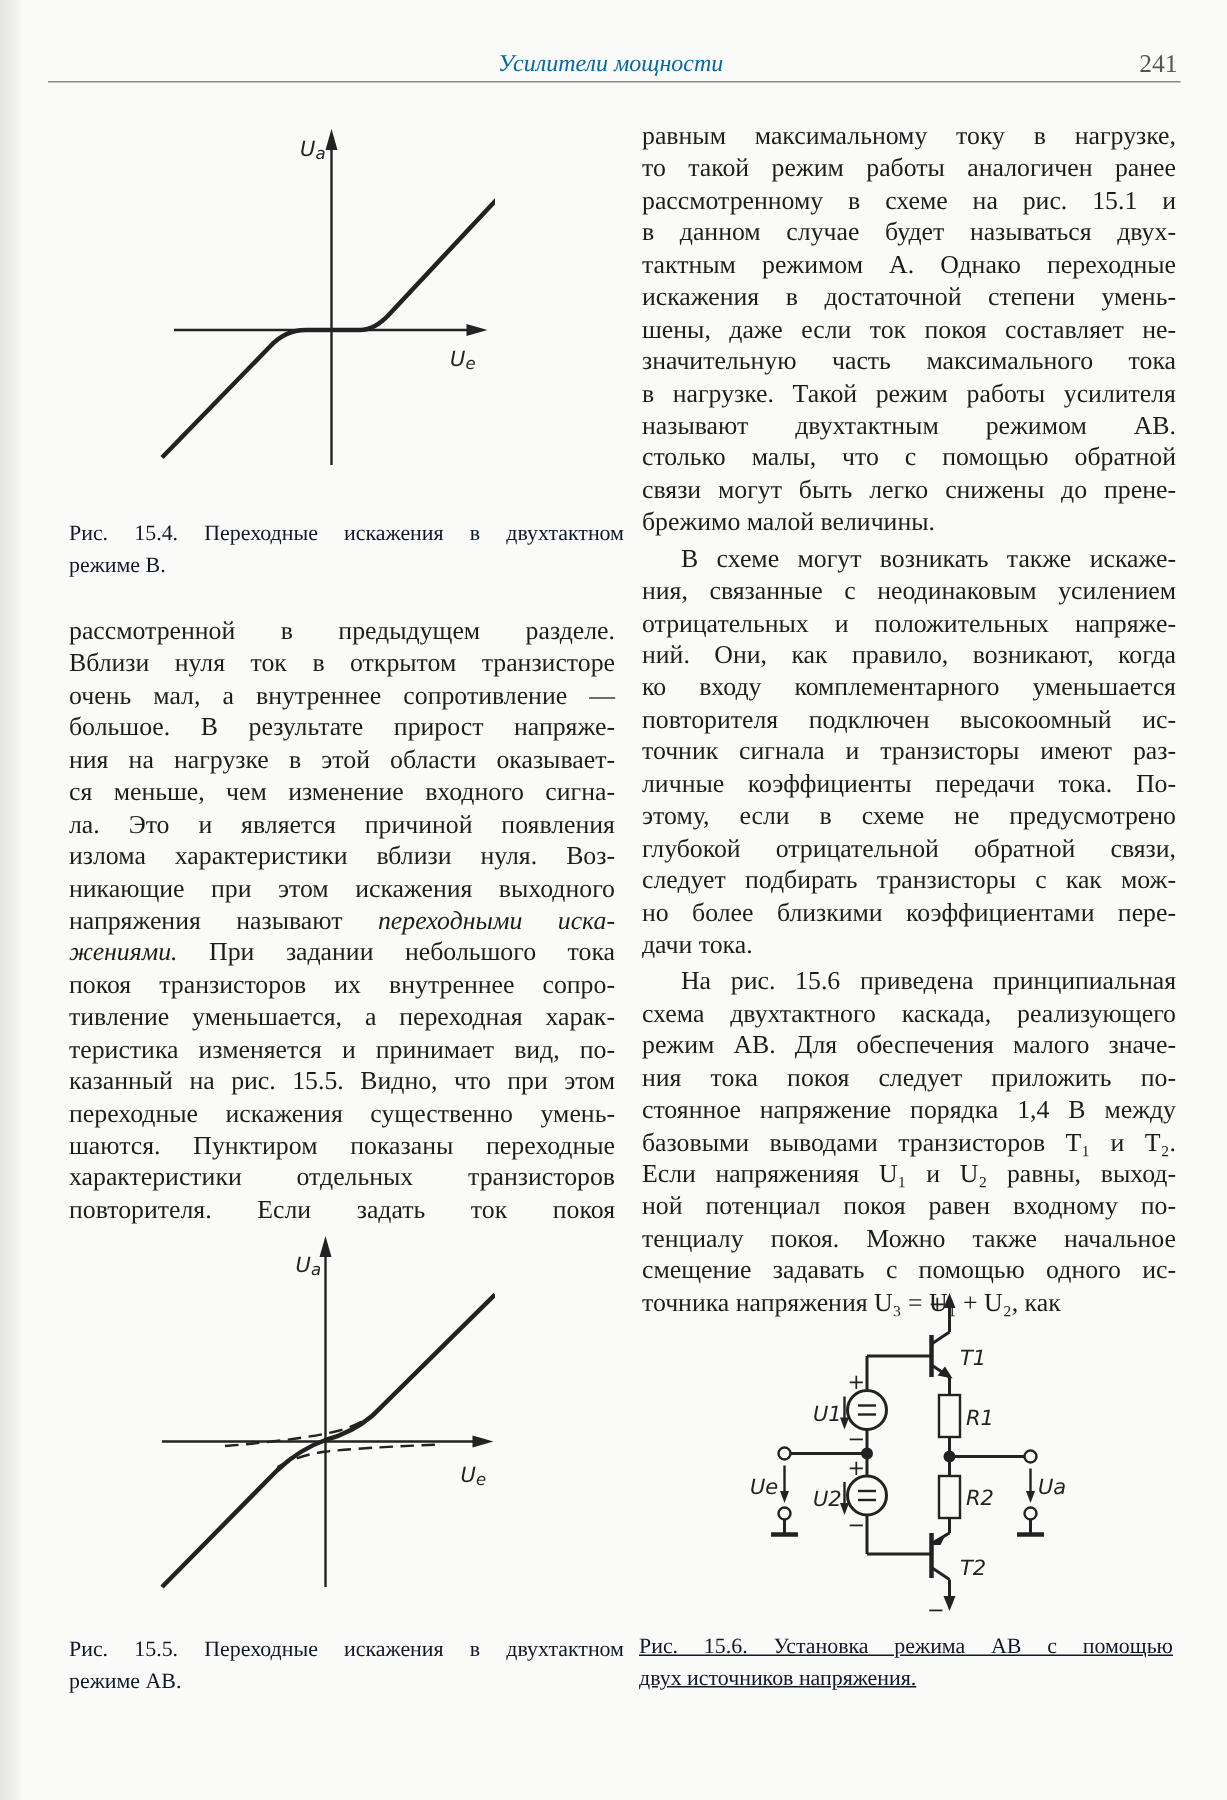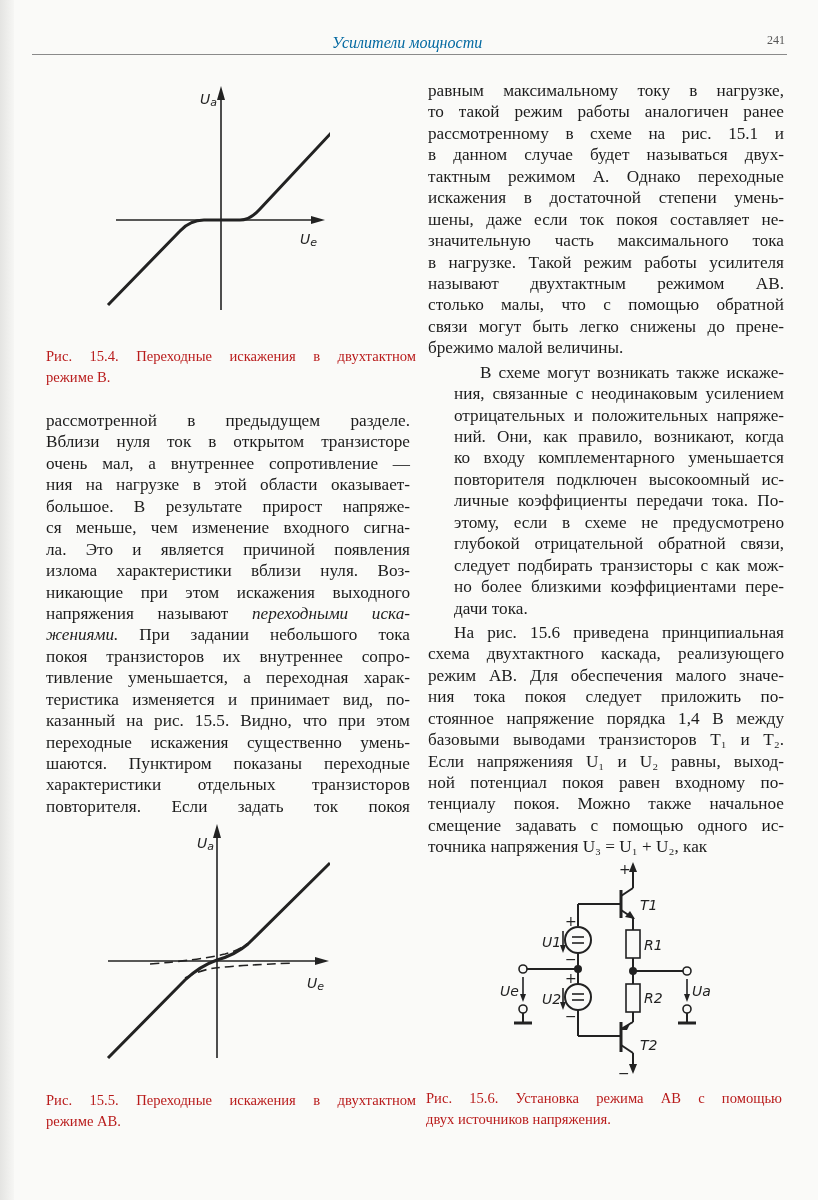--- a/index.html
+++ b/index.html
@@ -5,30 +5,30 @@
   html, body { margin: 0; padding: 0; }
   body {
     width: 818px; height: 1200px; position: relative; overflow: hidden;
     background: #fafaf8; color: #1c1c1c;
     font-family: "Liberation Serif", "DejaVu Serif", serif;
   }
   .page-edge { position: absolute; left: 0; top: 0; width: 14px; height: 1200px;
     background: linear-gradient(to right, #e4e4e2, #f6f6f4); }
   .header { position: absolute; left: 32px; top: 28px; width: 755px; height: 24px; }
   .header-title { position: absolute; left: 300px; top: 6px; font-style: italic; font-size: 16px; color: #0369a1; }
-  .header-page { position: absolute; right: 2px; top: 5px; font-size: 12px; color: #555; }
+  .header-page { position: absolute; right: 2px; top: 5px; font-size: 17px; color: #555; }
   .header-rule { position: absolute; left: 0; top: 26px; width: 755px; height: 1px; background: #8a8a8a; }
 
   .col { position: absolute; font-size: 17.2px; line-height: 21.45px; text-align: justify; }
   .line { display: block; text-align: justify; text-align-last: justify; white-space: nowrap; height: 21.45px; }
   .line.last { text-align-last: left; }
   .indent { padding-left: 26px; }
   em { font-style: italic; }
 
-  .caption { position: absolute; font-size: 14.6px; line-height: 21px; color: #b91c1c; }
+  .caption { position: absolute; font-size: 14.6px; line-height: 21px; color: #0f172a; }
   svg text { font-family: "DejaVu Sans", sans-serif; font-style: italic; fill: #222; }
 </style>
 </head>
 <body>
 
 <div class="page-edge"></div>
 
 <div class="header">
   <span class="header-title">Усилители мощности</span>
   <span class="header-page">241</span>
@@ -49,22 +49,22 @@
 
 <div class="caption" style="left:46px;top:346px;width:370px;">
   <span class="line">Рис. 15.4. Переходные искажения в двухтактном</span>
   <span class="line last">режиме B.</span>
 </div>
 
 <div class="col" style="left:46px;top:410px;width:364px;">
   <span class="line">рассмотренной в предыдущем разделе.</span>
   <span class="line">Вблизи нуля ток в открытом транзисторе</span>
   <span class="line">очень мал, а внутреннее сопротивление —</span>
+  <span class="line">большое. В результате прирост напряже-</span>
   <span class="line">ния на нагрузке в этой области оказывает-</span>
-  <span class="line">большое. В результате прирост напряже-</span>
   <span class="line">ся меньше, чем изменение входного сигна-</span>
   <span class="line">ла. Это и является причиной появления</span>
   <span class="line">излома характеристики вблизи нуля. Воз-</span>
   <span class="line">никающие при этом искажения выходного</span>
   <span class="line rich"><span>напряжения называют </span><em>переходными иска-</em></span>
   <span class="line rich"><em>жениями.</em><span> При задании небольшого тока</span></span>
   <span class="line">покоя транзисторов их внутреннее сопро-</span>
   <span class="line">тивление уменьшается, а переходная харак-</span>
   <span class="line">теристика изменяется и принимает вид, по-</span>
   <span class="line">казанный на рис. 15.5. Видно, что при этом</span>
@@ -83,27 +83,28 @@
       <span class="line">тактным режимом А. Однако переходные</span>
       <span class="line">искажения в достаточной степени умень-</span>
       <span class="line">шены, даже если ток покоя составляет не-</span>
       <span class="line">значительную часть максимального тока</span>
       <span class="line">в нагрузке. Такой режим работы усилителя</span>
       <span class="line">называют двухтактным режимом AB.</span>
       <span class="line">столько малы, что с помощью обратной</span>
       <span class="line">связи могут быть легко снижены до прене-</span>
       <span class="line last">брежимо малой величины.</span>
     </div>
-  <div id="para2" style="margin-top: 3px; margin-left: 26px;">
+  <div id="para2" style="margin-top: 3px;">
       <span class="line indent">В схеме могут возникать также искаже-</span>
       <span class="line">ния, связанные с неодинаковым усилением</span>
       <span class="line">отрицательных и положительных напряже-</span>
       <span class="line">ний. Они, как правило, возникают, когда</span>
       <span class="line">ко входу комплементарного уменьшается</span>
       <span class="line">повторителя подключен высокоомный ис-</span>
+      <span class="line">точник сигнала и транзисторы имеют раз-</span>
       <span class="line">личные коэффициенты передачи тока. По-</span>
       <span class="line">этому, если в схеме не предусмотрено</span>
       <span class="line">глубокой отрицательной обратной связи,</span>
       <span class="line">следует подбирать транзисторы с как мож-</span>
       <span class="line">но более близкими коэффициентами пере-</span>
       <span class="line last">дачи тока.</span>
     </div>
   <div id="para3" style="margin-top: 3px;">
       <span class="line indent">На рис. 15.6 приведена принципиальная</span>
       <span class="line">схема двухтактного каскада, реализующего</span>
@@ -208,16 +209,16 @@
     <text x="212" y="136">Ua</text>
     <text x="85" y="66" font-style="normal">+</text>
     <text x="85" y="104" font-style="normal">−</text>
     <text x="85" y="123" font-style="normal">+</text>
     <text x="85" y="161" font-style="normal">−</text>
     <text x="139" y="14" font-style="normal">+</text>
     <text x="138" y="218" font-style="normal">−</text>
   </g>
 </svg>
 
-<div class="caption" style="left:426px;top:1088px;width:356px;">
+<div class="caption" style="left:426px;top:1088px;width:356px;text-decoration:underline;">
   <span class="line">Рис. 15.6. Установка режима AB с помощью</span>
   <span class="line last">двух источников напряжения.</span>
 </div>
 
 </body></html>

